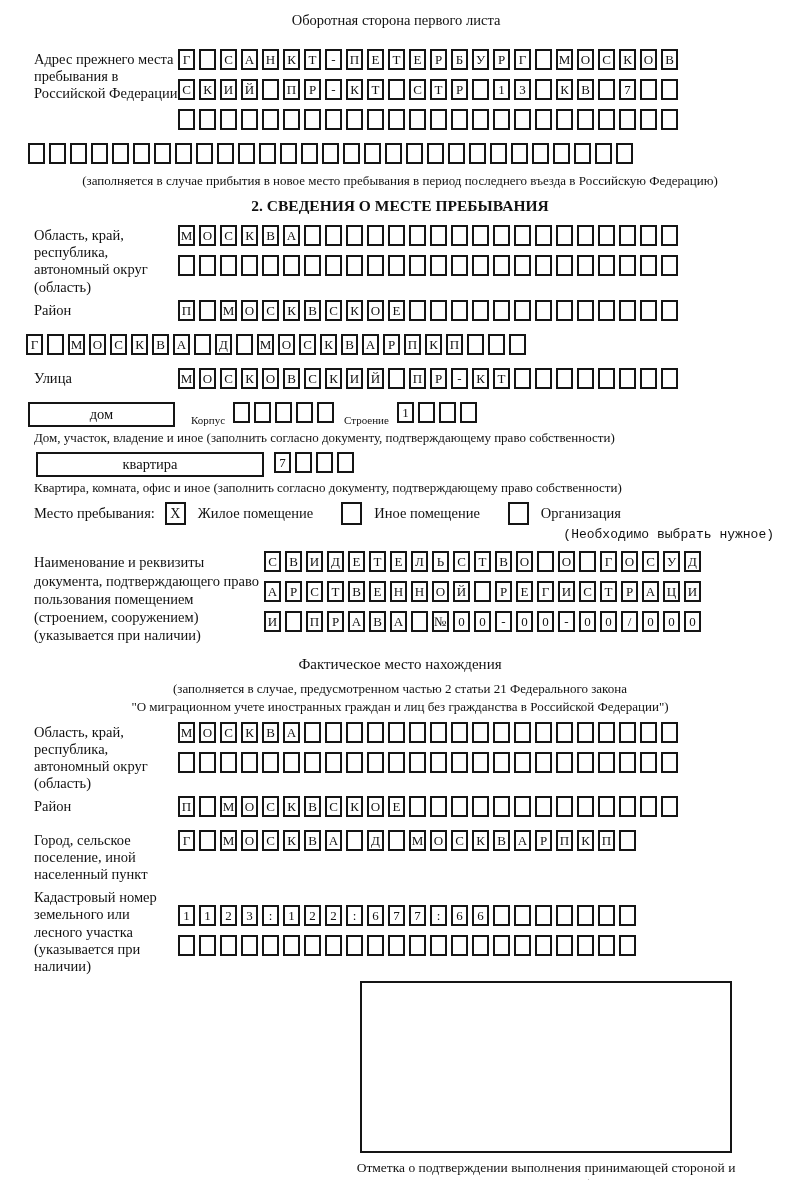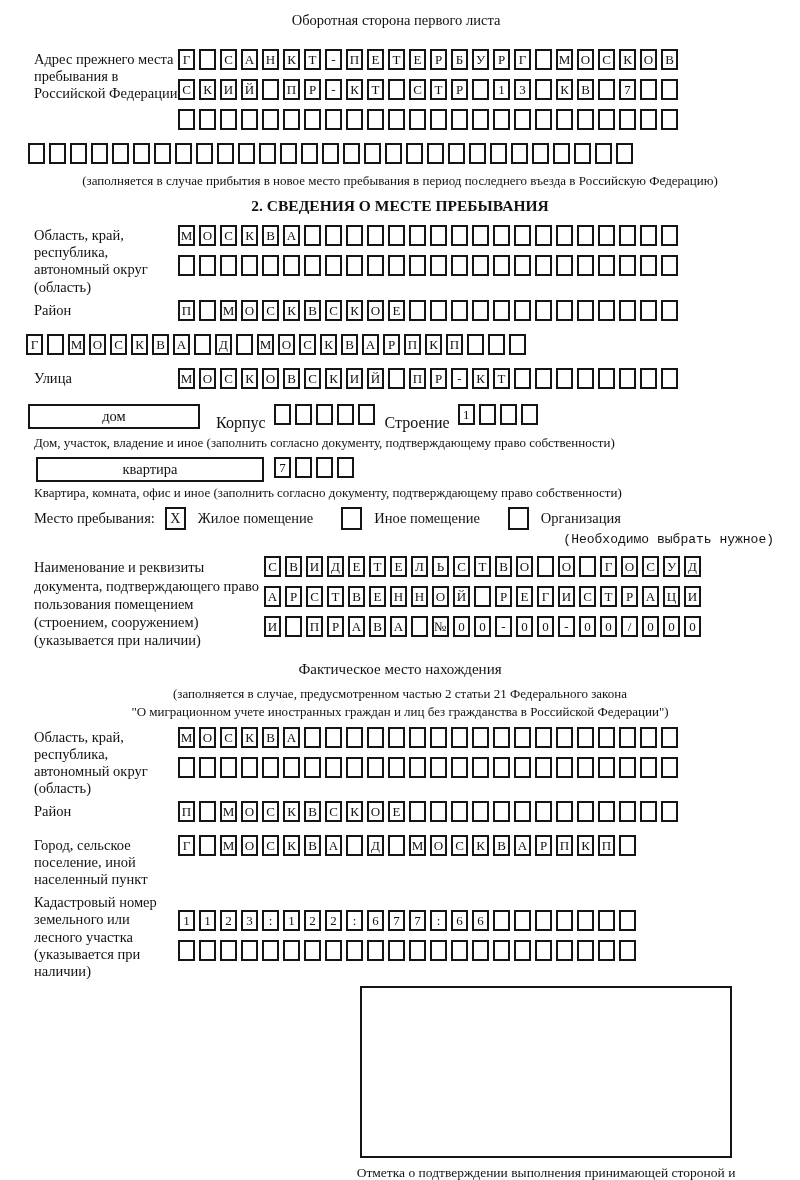--- a/index.html
+++ b/index.html
@@ -30,23 +30,23 @@
 
   .note { font-size: 13px; text-align: center; margin-bottom: 6px; line-height: 1.25; }
   .sec-title { font-size: 15.5px; font-weight: bold; text-align: center; margin: 8px 0 10px 0; }
   .sub-title { font-size: 15px; font-weight: normal; text-align: center; margin: 12px 0 8px 0; }
 
   .houserow, .aptrow { display: flex; align-items: center; margin-bottom: 3px; padding-left: 2px; }
   .widebox {
     border: 2px solid #151515; height: 25px; text-align: center;
     font-size: 14.5px; line-height: 21px; margin-right: 10px;
   }
-  .widebox.house { width: 172px; }
+  .widebox.house { width: 147px; }
   .widebox.apt { width: 228px; margin-left: 8px; }
-  .inlinelabel { font-size: 16px; margin: 12px 8px 0 6px; text-align: center; }
+  .inlinelabel { font-size: 11px; margin: 12px 8px 0 6px; text-align: center; }
 
   .stayrow { display: flex; align-items: center; margin: 6px 0 2px 0; padding-left: 8px; }
   .staylabel { font-size: 14.5px; margin-right: 10px; font-family: Liberation Serif, serif; }
   .checkbox {
     display: inline-block; width: 21px; height: 23px; border: 2px solid #151515;
     text-align: center; font-size: 14px; line-height: 19px; margin-right: 12px;
   }
   .optlabel { font-size: 14.5px; margin-right: 28px; }
   .choose-note { text-align: right; margin-left: 109px; margin-bottom: 8px; font-family: Liberation Mono, monospace; }
 

